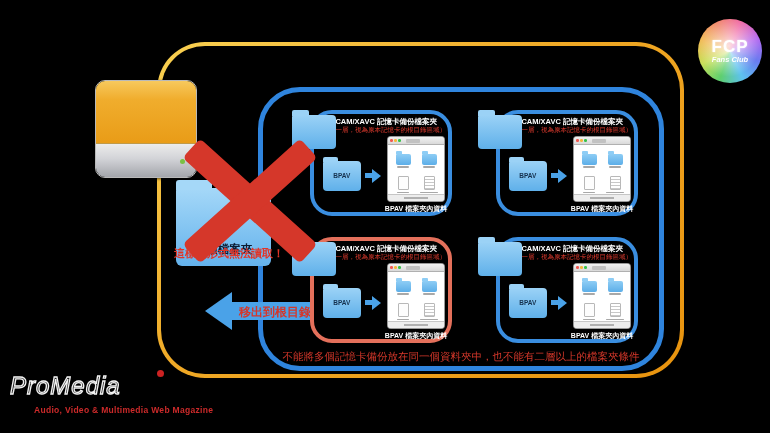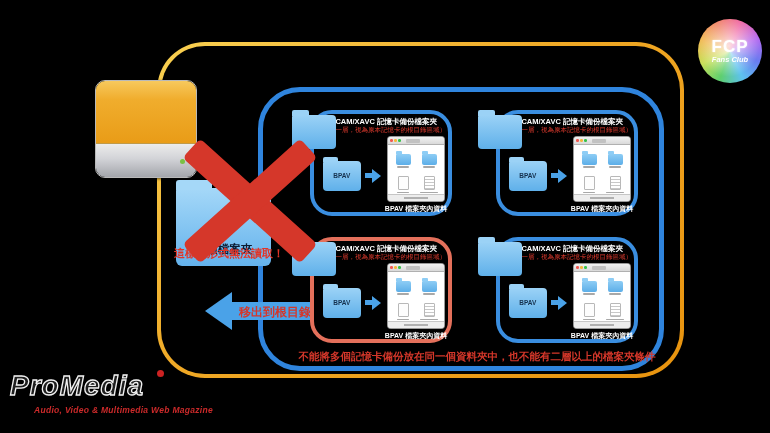--- a/index.html
+++ b/index.html
@@ -90,39 +90,39 @@
   
   .move-arrow{position:absolute;left:205px;top:292px;width:110px;height:38px;z-index:2;}
   .move-arrow .tip{position:absolute;left:0;top:0;width:0;height:0;
                    border-top:19px solid transparent;border-bottom:19px solid transparent;
                    border-right:27px solid #4aa2e8;}
   .move-arrow .body{position:absolute;left:26px;top:10px;width:84px;height:18px;background:#4aa2e8;}
   .move-arrow .label{position:absolute;left:30px;top:12px;width:80px;text-align:center;
                      color:#d5372a;font-size:12px;font-weight:bold;white-space:nowrap;}
 
   
-  .bottom-note{position:absolute;left:278px;top:350px;width:398px;z-index:2;text-align:center;
-               color:#d5372a;font-size:10.5px;font-weight:bold;white-space:nowrap;}
+  .bottom-note{position:absolute;left:262px;top:350px;width:398px;z-index:2;text-align:center;
+               color:#d5372a;font-size:10.5px;font-weight:normal;white-space:nowrap;}
 
   
   .fcp-logo{position:absolute;left:698px;top:19px;width:64px;height:64px;border-radius:50%;z-index:2;
             background:conic-gradient(from 200deg,#5ecf6e,#c9e05a,#f0b84d,#ef7a5a,#ef5d9e,#b56af0,#6a7bf0,#5ec2ef,#5ecf6e);
             display:flex;flex-direction:column;align-items:center;justify-content:center;overflow:hidden;}
   .fcp-logo::before{content:"";position:absolute;inset:0;border-radius:50%;
             background:radial-gradient(circle at 48% 42%,rgba(255,255,255,.78),rgba(255,255,255,0) 62%);}
   .fcp-line1{position:relative;color:#fff;font-size:17px;font-weight:bold;letter-spacing:1px;line-height:17px;
              text-shadow:0 0 2px rgba(255,255,255,.6);}
   .fcp-line2{position:relative;color:#fff;font-size:7.5px;font-weight:bold;font-style:italic;line-height:9px;}
 
   
   .promedia{position:absolute;left:10px;top:368px;z-index:2;}
-  .pm-wordmark{position:relative;font-size:28px;font-weight:bold;font-style:italic;letter-spacing:1px;
+  .pm-wordmark{position:relative;font-size:24px;font-weight:normal;font-style:italic;letter-spacing:1px;
                color:rgba(255,255,255,.12);-webkit-text-stroke:1.3px #f2f2f2;line-height:36px;}
   .pm-dot{position:absolute;left:147px;top:2px;width:7px;height:7px;border-radius:50%;background:#cc2222;}
-  .pm-tagline{margin:1px 0 0 24px;color:#cc2a2a;font-size:8.5px;font-weight:bold;font-style:italic;
+  .pm-tagline{margin:1px 0 0 24px;color:#cc2a2a;font-size:8.5px;font-weight:bold;
               letter-spacing:.3px;white-space:nowrap;}
 </style>
 </head>
 <body>
 
 <div id="stage">
 
   <div class="outer-frame"></div>
 
 

